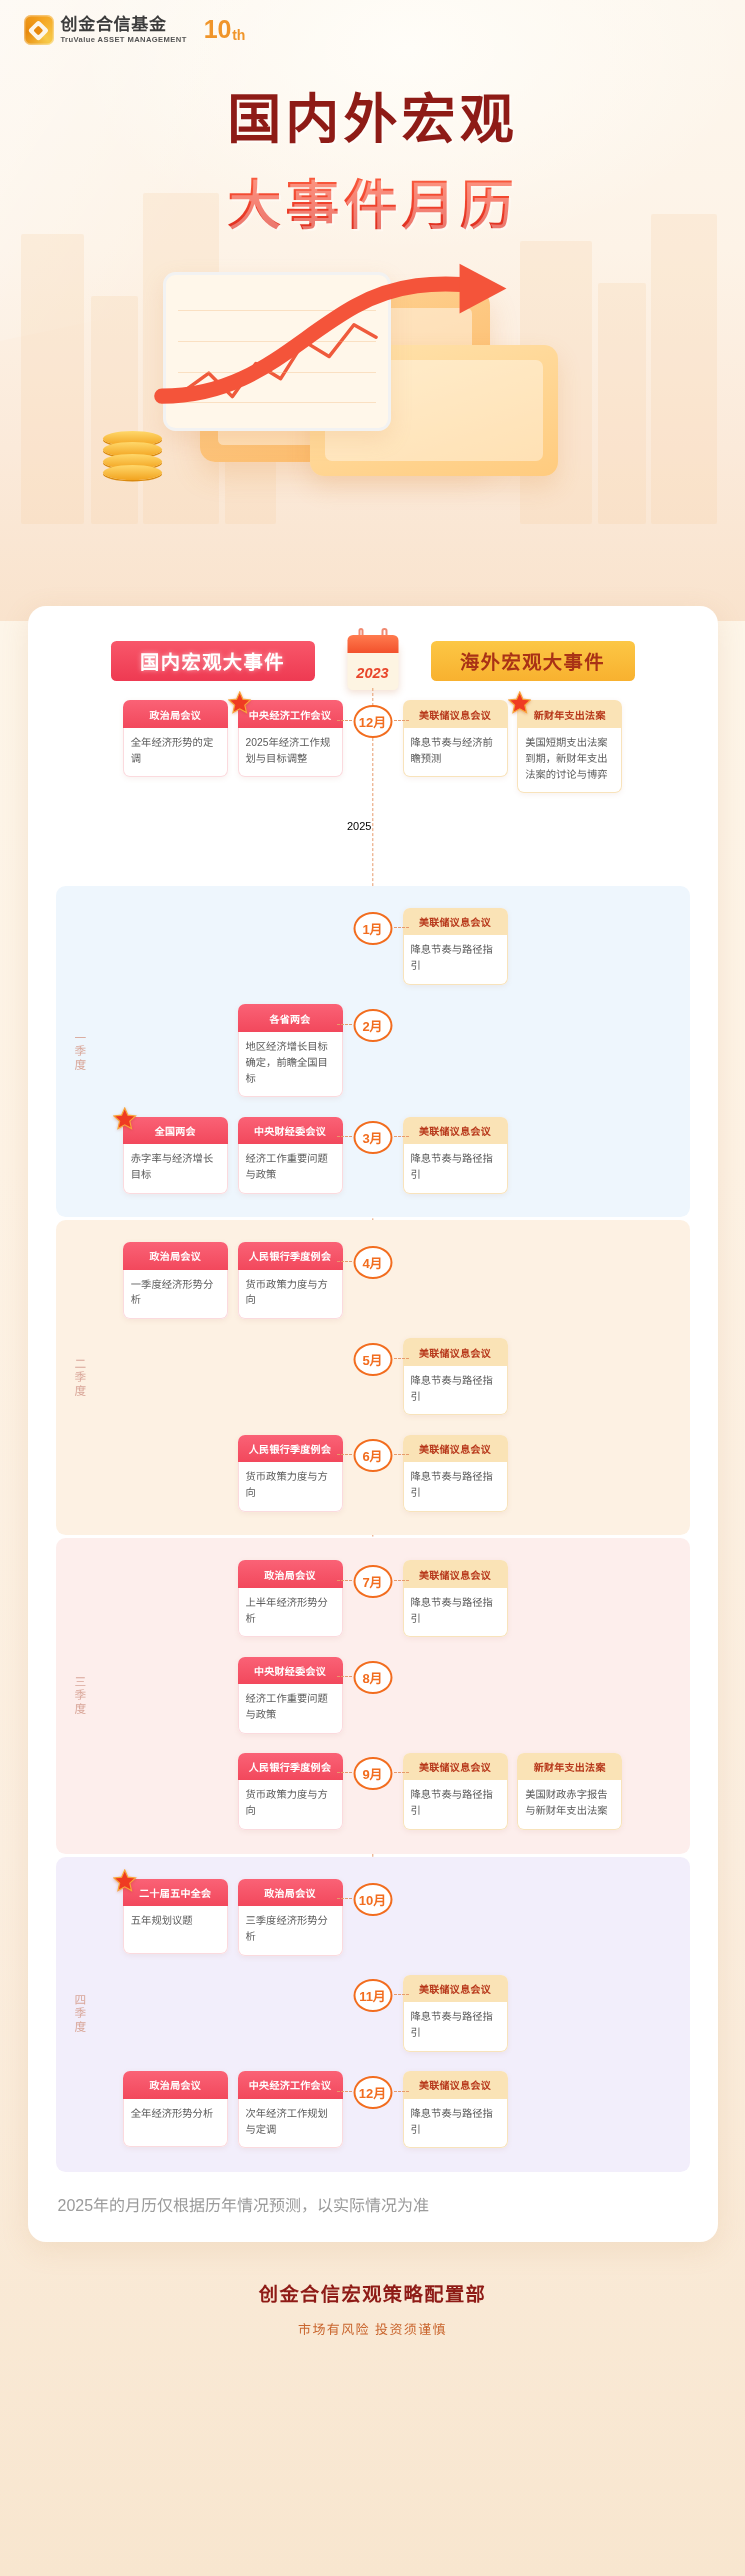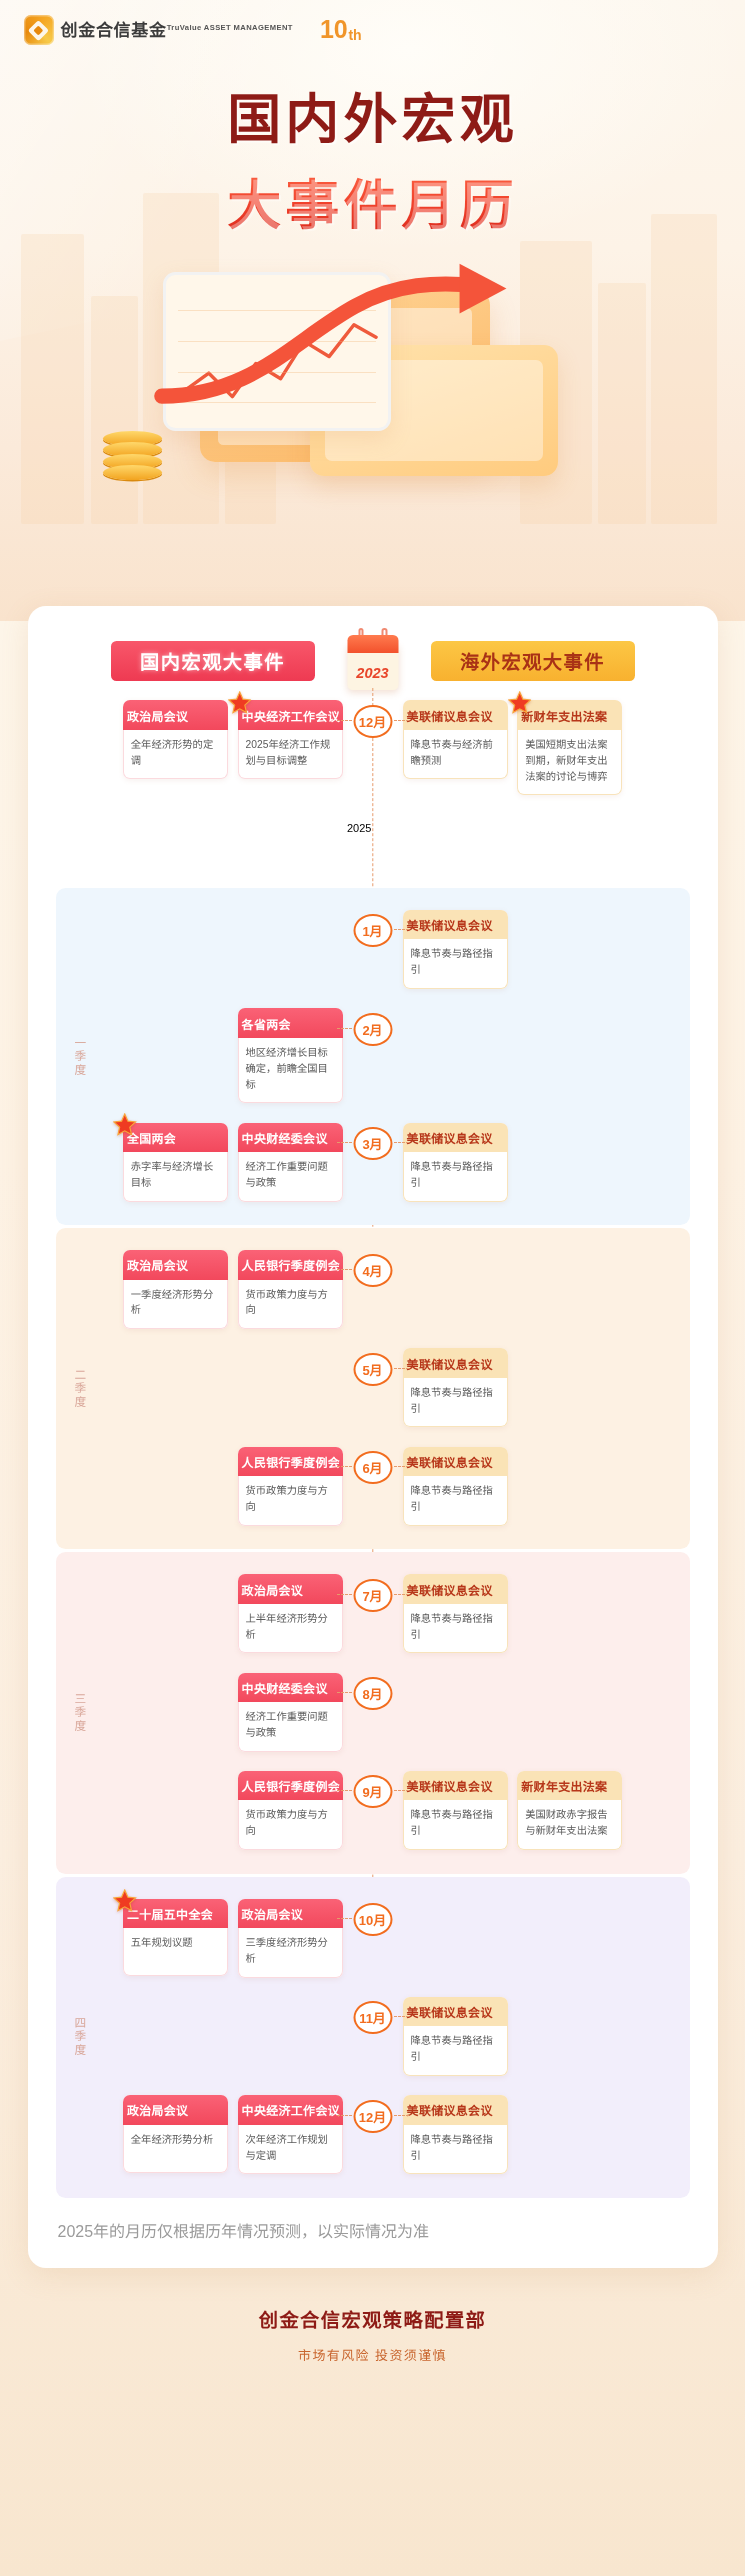--- a/index.html
+++ b/index.html
@@ -53,25 +53,25 @@
     box-shadow: inset 0 0 0 1.4px rgba(255,255,255,.35);
   }
   .logo-mark::before {
     content:""; position:absolute; inset:7.6px;
     background:#fdf6ea; border-radius:2.8px; transform:rotate(45deg);
   }
   .logo-mark::after {
     content:""; position:absolute; inset:11.7px;
     background:#e8890c; border-radius:1.4px; transform:rotate(45deg);
   }
-  .logo-txt { display:flex; flex-direction:row; line-height:1; }
+  .logo-txt { display:flex; flex-direction:column; line-height:1; }
   .logo-cn { font-size:17px; font-weight:700; color:#3c3c3c; letter-spacing:0.7px; }
   .logo-en { font-size:7.6px; font-weight:700; color:#555; letter-spacing:0.4px; margin-top:2.8px; }
   .logo-10 {
-    margin-left:20px; display:flex; align-items:flex-start;
+    margin-left:10px; display:flex; align-items:flex-start;
     font-size:25px; font-weight:700; color:#f0952a; line-height:.92;
   }
   .logo-10 .th { font-size:14px; margin-top:11px; margin-left:0.7px; }
 
   .title-wrap { position:absolute; top:75px; left:0; width:745px; text-align:center; z-index:10; }
   .title-l1 {
     font-size:54px; font-weight:700; color:#8e1b16; letter-spacing:4.1px;
     text-shadow: 2.1px 2.1px 0 rgba(255,255,255,.55);
   }
   .title-l2 {
@@ -217,21 +217,21 @@
   .dash.l { right: 50%; margin-right: 21px; }
   .dash.r { left: 50%;  margin-left: 21px; }
 
   .evt {
     width: 105px; border-radius: 7px; overflow: visible;
     position: relative; background:#fff;
     box-shadow: 0 1.4px 5.5px rgba(190,130,110,.10);
   }
   .evt .hd {
     border-radius: 7px 7px 0 0; padding: 6.2px 4.1px;
-    font-size: 12px; font-weight: 700; letter-spacing:0.3px;
+    font-size: 10px; font-weight: 700; text-align:center; letter-spacing:0.3px;
     white-space: nowrap;
   }
   .evt .bd {
     padding: 7px 7px 9.7px; font-size: 10.3px; color:#5a5a5a; line-height: 1.55;
     border-radius: 0 0 7px 7px;
     min-height: 48px;
   }
   .evt.cn .hd { background: linear-gradient(180deg,#fa6276,#f2485c); color:#fff; }
   .evt.cn .bd { border:0.7px solid #fbdade; border-top:none; background:#fff; }
   .evt.os .hd { background: #fae3b6; color:#b7371a; }

